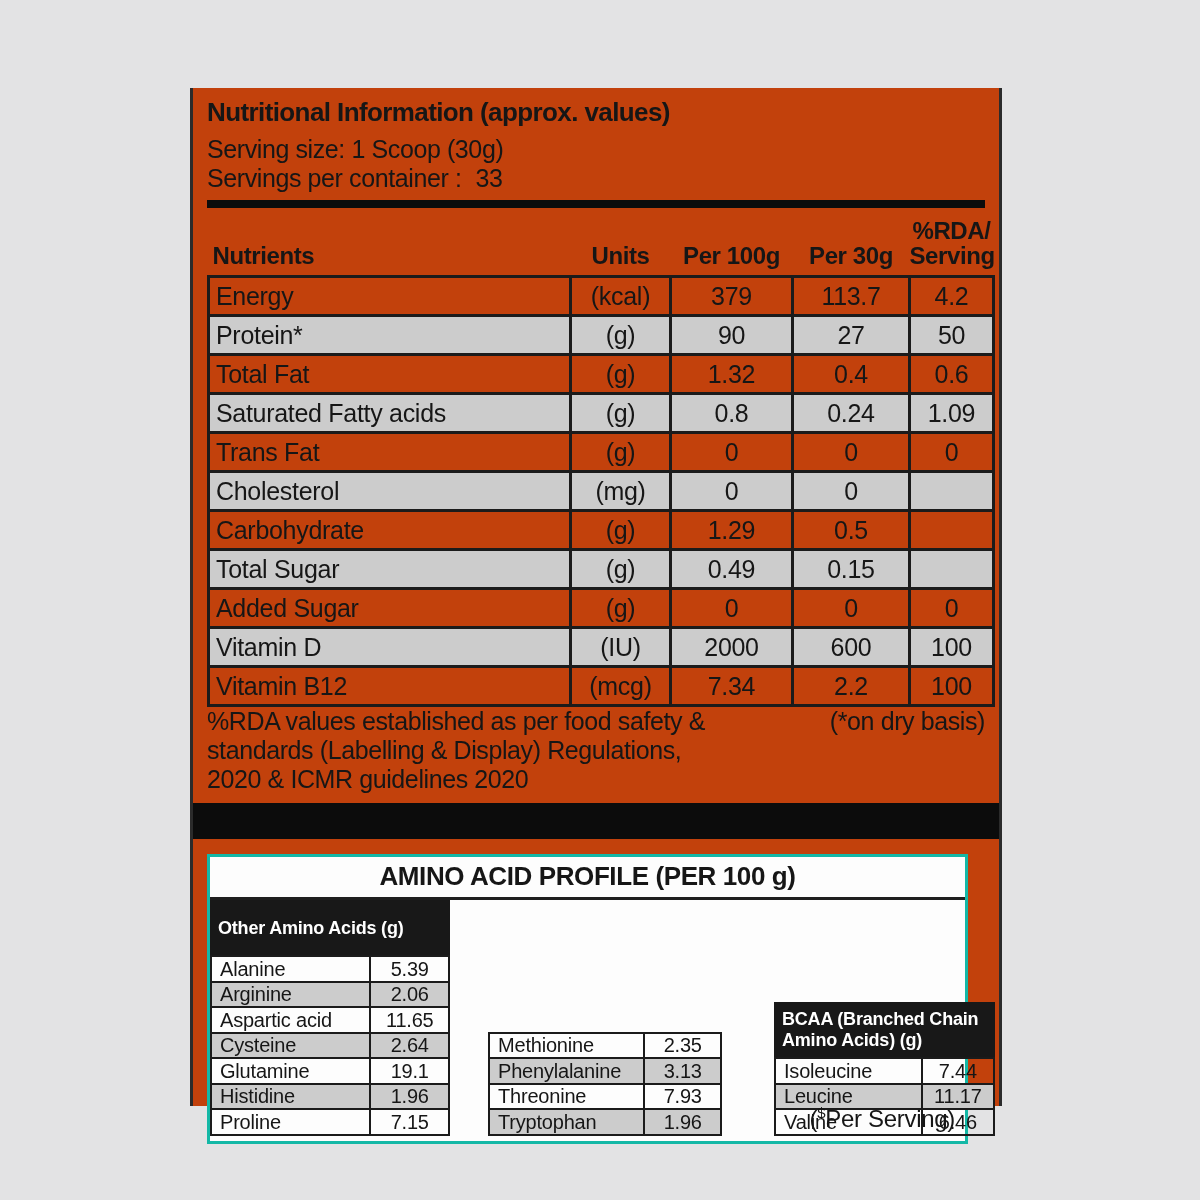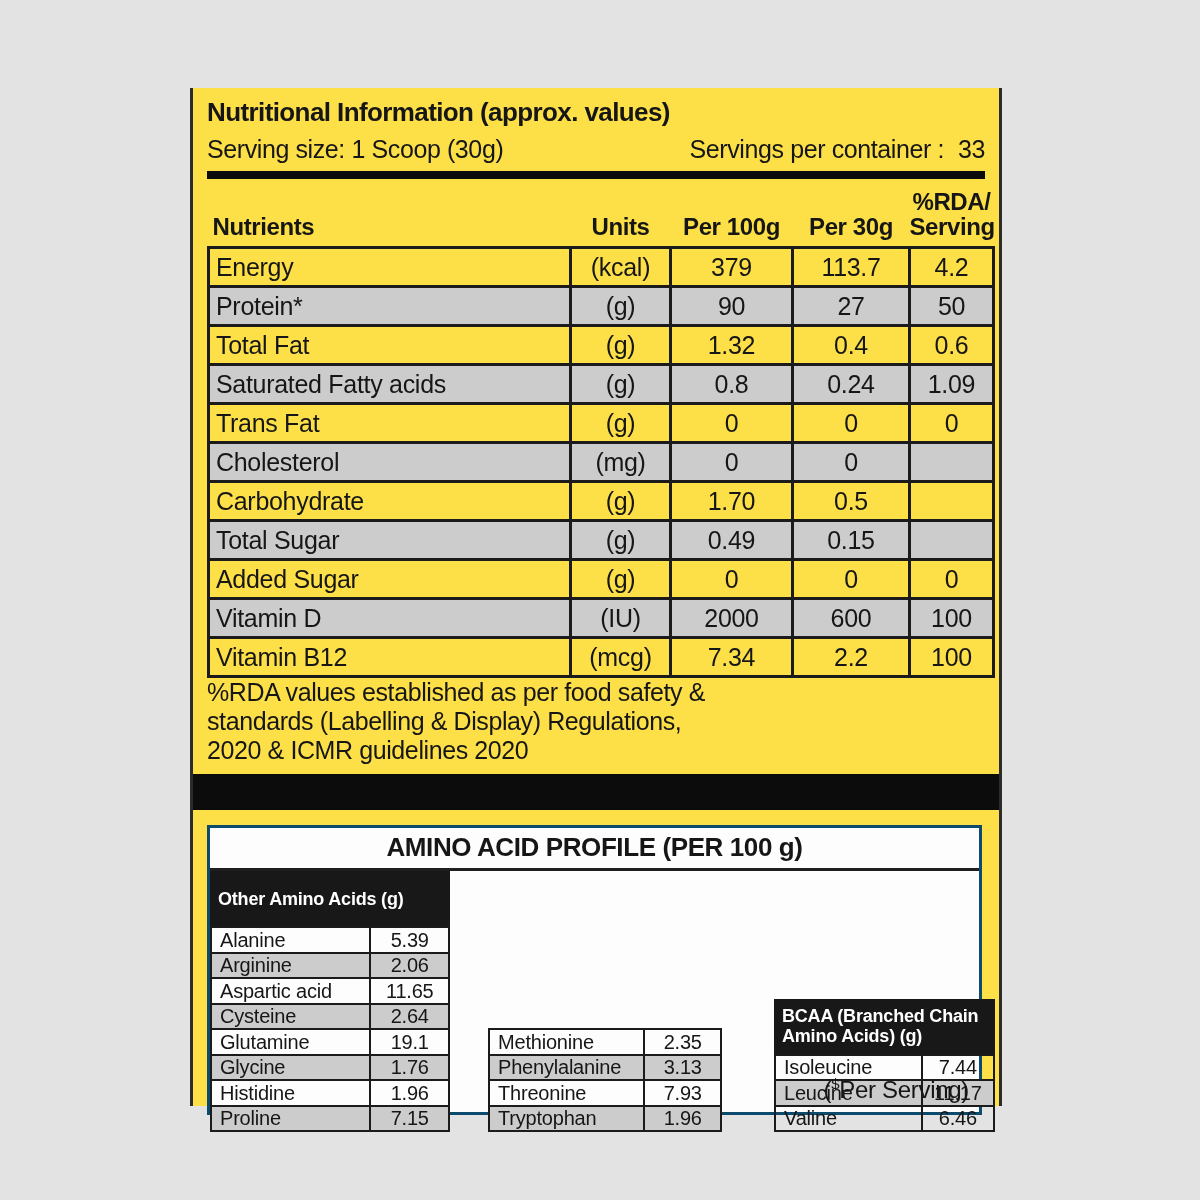--- a/index.html
+++ b/index.html
@@ -7,40 +7,41 @@
     width: 1200px; height: 1200px;
     background: #e3e3e4;
     font-family: "Liberation Sans", sans-serif;
     color: #161616;
     overflow: hidden;
   }
   .label-panel {
     position: absolute;
     left: 190px; top: 88px;
     width: 812px; height: 1018px;
-    background: #fde047;
+    background: #c2410c;
     border-left: 3px solid #2b2b2b;
     border-right: 3px solid #2b2b2b;
   }
   .content { padding: 0 14px; }
 
   
   .nh-title {
     padding-top: 9px;
     font-size: 26px;
     font-weight: bold;
     letter-spacing: -0.6px;
   }
   .serving-row {
     display: flex;
     justify-content: space-between;
     align-items: baseline;
     margin-top: 7px;
     font-size: 25px;
     letter-spacing: -0.4px;
+    flex-direction: column;
   }
   .serving-right { display: flex; gap: 14px; }
   .thick-rule {
     height: 8px;
     background: #0c0c0c;
     margin-top: 7px;
   }
 
   
   table.nutrition {
@@ -86,23 +87,23 @@
   
   .black-bar {
     height: 36px;
     background: #0c0c0c;
     margin-top: 9px;
   }
 
   
   .amino-box {
     position: relative;
-    margin: 15px 17px 0 14px;
+    margin: 15px 31px 0 14px;
     height: 290px;
-    border: 3px solid #0c4a6e;
+    border: 3px solid #14b8a6;
     background: #fdfdfd;
   }
   .amino-title {
     text-align: center;
     font-size: 26px;
     font-weight: bold;
     letter-spacing: -0.4px;
     padding: 4px 0 5px 0;
     border-bottom: 3px solid #1f1f1f;
   }
@@ -229,21 +230,21 @@
         <tr>
           <td class="nutrient-name">Cholesterol</td>
           <td>(mg)</td>
           <td>0</td>
           <td>0</td>
           <td></td>
         </tr>
         <tr>
           <td class="nutrient-name">Carbohydrate</td>
           <td>(g)</td>
-          <td>1.70</td>
+          <td>1.29</td>
           <td>0.5</td>
           <td></td>
         </tr>
         <tr>
           <td class="nutrient-name">Total Sugar</td>
           <td>(g)</td>
           <td>0.49</td>
           <td>0.15</td>
           <td></td>
         </tr>
@@ -268,20 +269,21 @@
           <td>2.2</td>
           <td>100</td>
         </tr>
       </tbody>
     </table>
 
     <div class="footnote-row">
       <div class="rda-note">%RDA values established as per food safety &amp;
 standards (Labelling &amp; Display) Regulations,
 2020 &amp; ICMR guidelines 2020</div>
+      <div class="dry-basis-note">(*on dry basis)</div>
     </div>
   </div>
 
   <div class="black-bar"></div>
 
   <div class="amino-box">
     <div class="amino-title">AMINO ACID PROFILE (PER 100 g)</div>
 
     <div class="amino-cols">
 
@@ -301,24 +303,20 @@
                 <td class="aa-name">Aspartic acid</td>
                 <td class="aa-value">11.65</td>
               </tr>
             <tr>
                 <td class="aa-name">Cysteine</td>
                 <td class="aa-value">2.64</td>
               </tr>
             <tr>
                 <td class="aa-name">Glutamine</td>
                 <td class="aa-value">19.1</td>
-              </tr>
-            <tr>
-                <td class="aa-name">Glycine</td>
-                <td class="aa-value">1.76</td>
               </tr>
             <tr>
                 <td class="aa-name">Histidine</td>
                 <td class="aa-value">1.96</td>
               </tr>
             <tr>
                 <td class="aa-name">Proline</td>
                 <td class="aa-value">7.15</td>
               </tr>
           </tbody>

